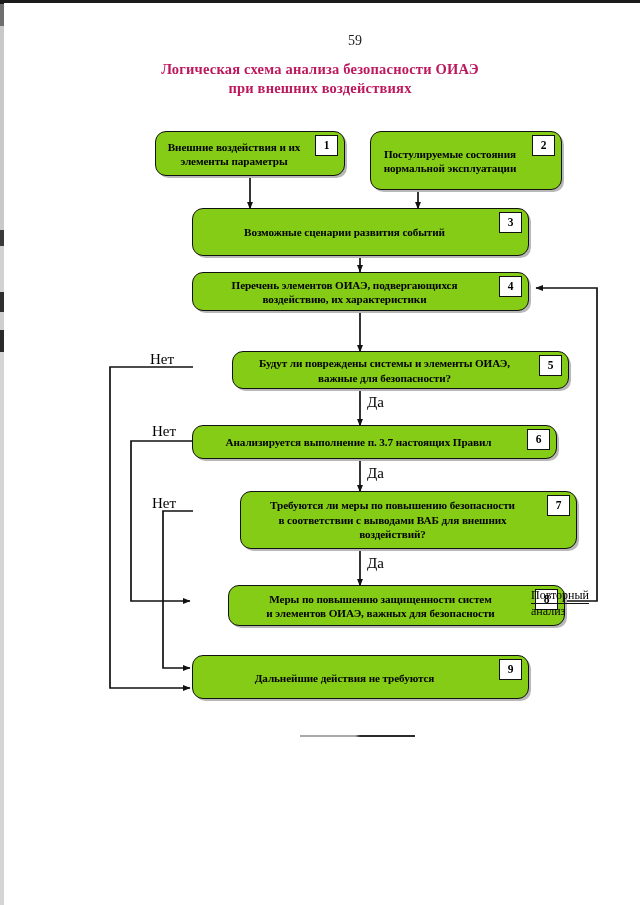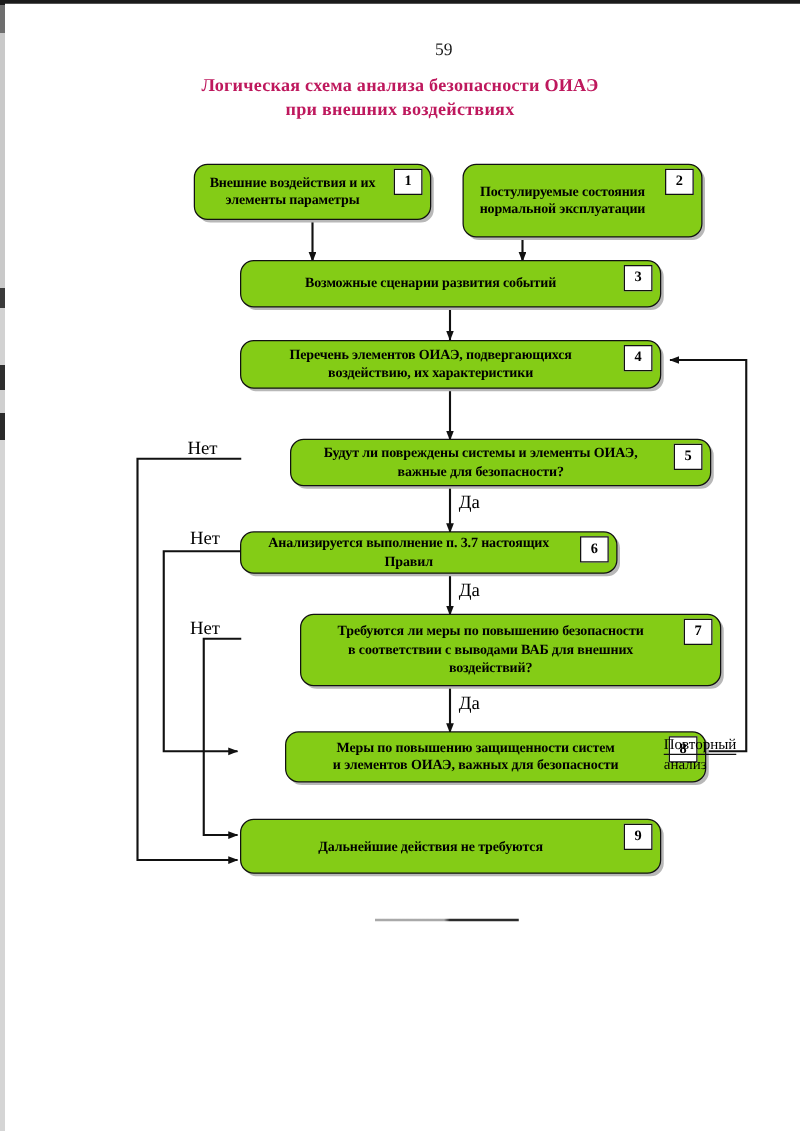--- a/index.html
+++ b/index.html
@@ -184,21 +184,21 @@
 </div>
 
 <div class="node" style="left:370px; top:131px; width:192px; height:59px;">
   <div class="node-text">
     <div>Постулируемые состояния</div>
     <div>нормальной эксплуатации</div>
   </div>
   <div class="node-num">2</div>
 </div>
 
-<div class="node" style="left:192px; top:208px; width:337px; height:38px;">
+<div class="node" style="left:192px; top:208px; width:337px; height:48px;">
   <div class="node-text">
     <div>Возможные сценарии развития событий</div>
   </div>
   <div class="node-num">3</div>
 </div>
 
 <div class="node" style="left:192px; top:272px; width:337px; height:39px;">
   <div class="node-text">
     <div>Перечень элементов ОИАЭ, подвергающихся</div>
     <div>воздействию, их характеристики</div>
@@ -207,21 +207,21 @@
 </div>
 
 <div class="node" style="left:192px; top:351px; width:337px; height:38px;margin-left:40px;">
   <div class="node-text">
     <div>Будут ли повреждены системы и элементы ОИАЭ,</div>
     <div>важные для безопасности?</div>
   </div>
   <div class="node-num">5</div>
 </div>
 
-<div class="node" style="left:192px; top:425px; width:302px; height:34px;">
+<div class="node" style="left:192px; top:425px; width:365px; height:34px;">
   <div class="node-text">
     <div>Анализируется выполнение п. 3.7 настоящих Правил</div>
   </div>
   <div class="node-num">6</div>
 </div>
 
 <div class="node" style="left:192px; top:491px; width:337px; height:58px;margin-left:48px;">
   <div class="node-text">
     <div>Требуются ли меры по повышению безопасности</div>
     <div>в соответствии с выводами ВАБ для внешних</div>

